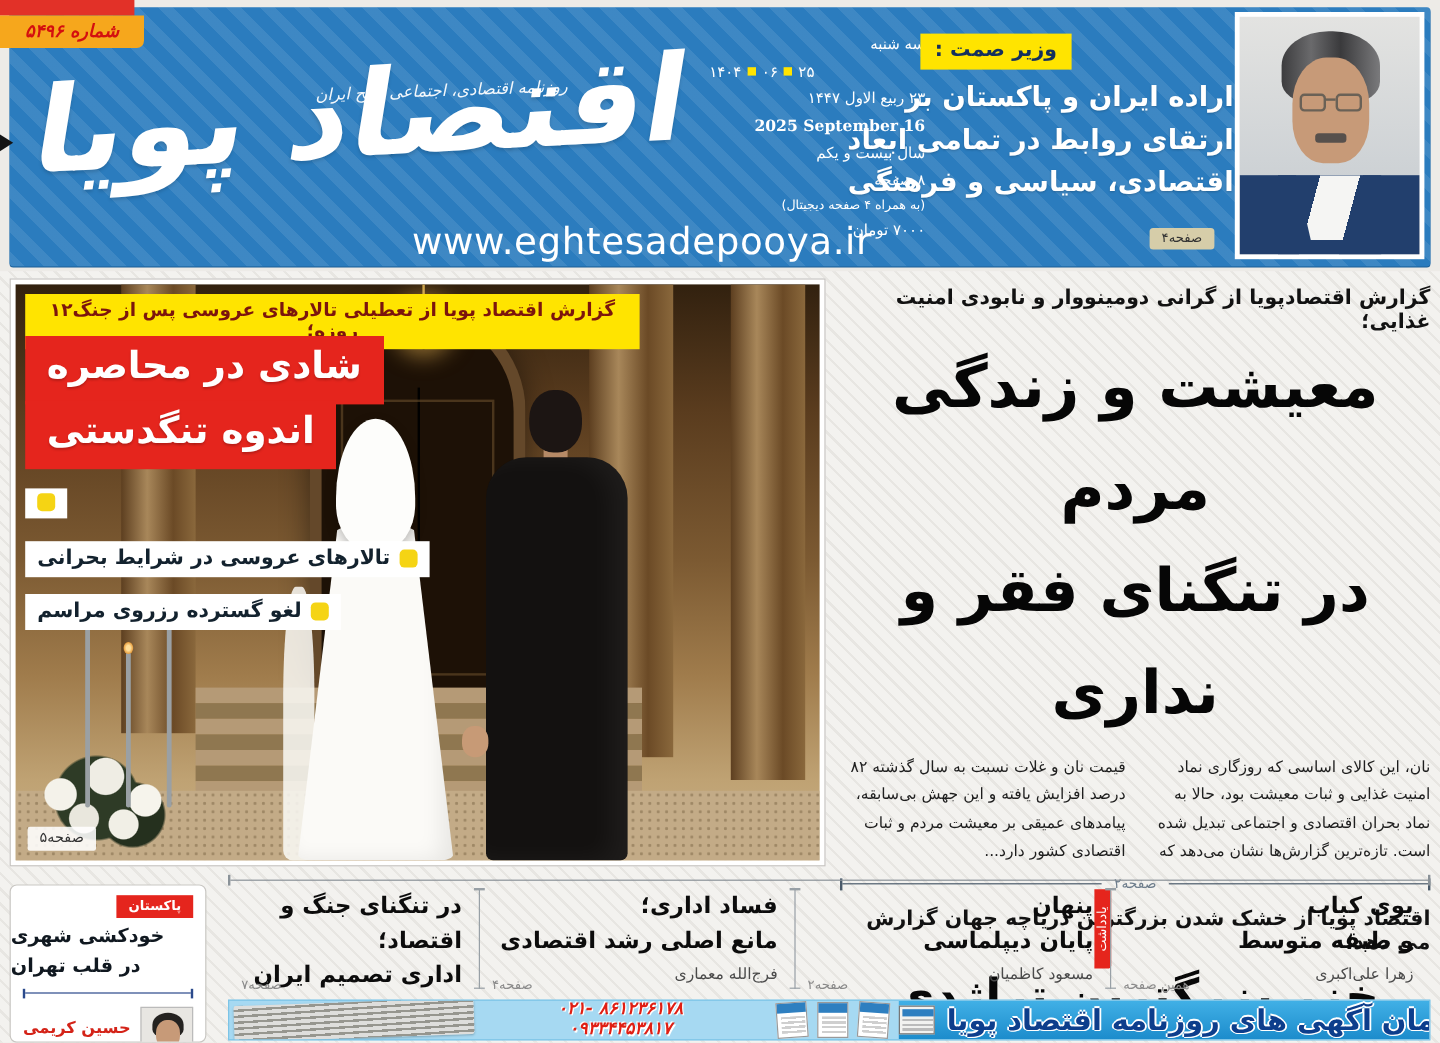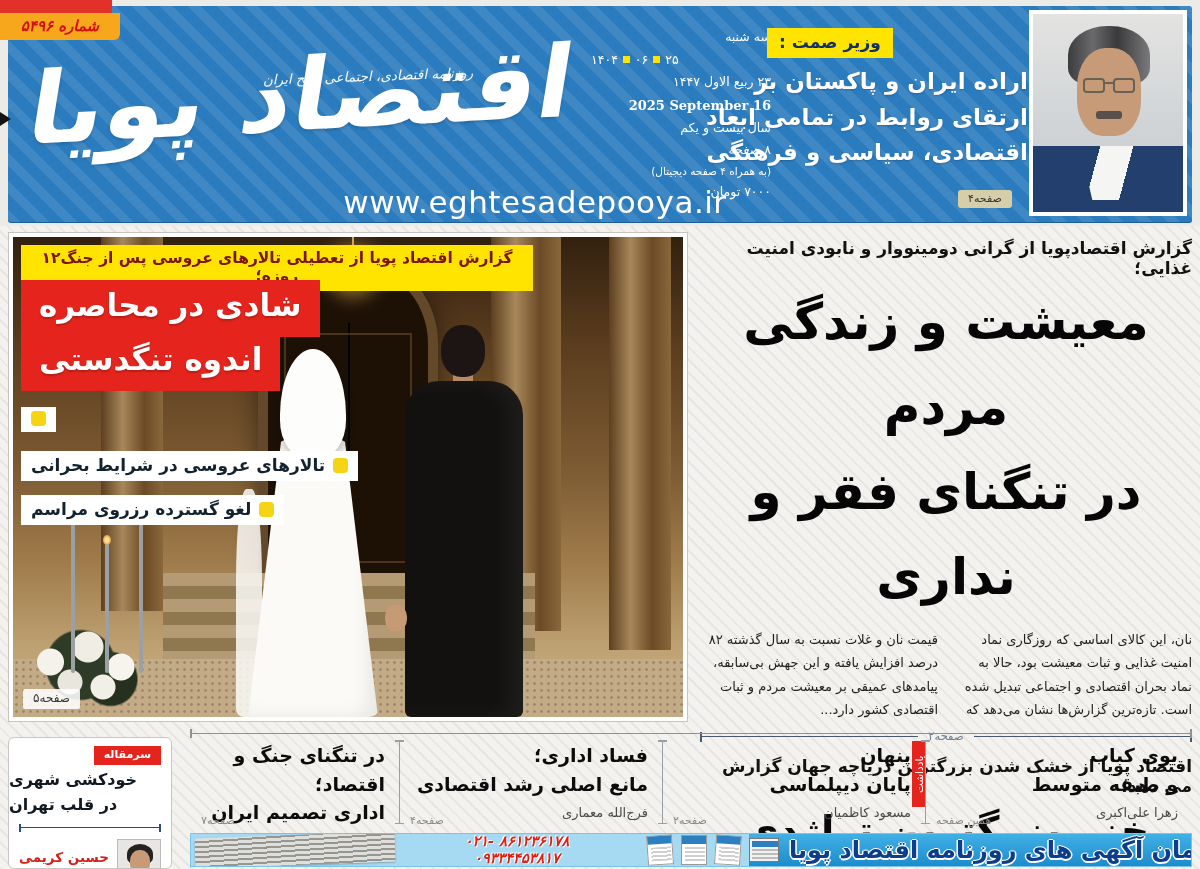--- a/index.html
+++ b/index.html
@@ -347,21 +347,21 @@
 
 </div>
 
 <div class="bottom-rule">
   <span class="cap"></span>
     <span class="ln"></span>
     <span class="cap"></span>
 </div>
 
 <div class="editorial">
-  <div class="ed-tag">سرمقاله</div>
+  <div class="ed-tag">پاکستان</div>
   <div class="ed-title">
     <div>خودکشی شهری</div>
     <div>در قلب تهران</div>
   </div>
   <div class="ed-rule">
     <span class="cap"></span>
       <span class="ln"></span>
       <span class="cap"></span>
   </div>
   <div class="ed-author">

